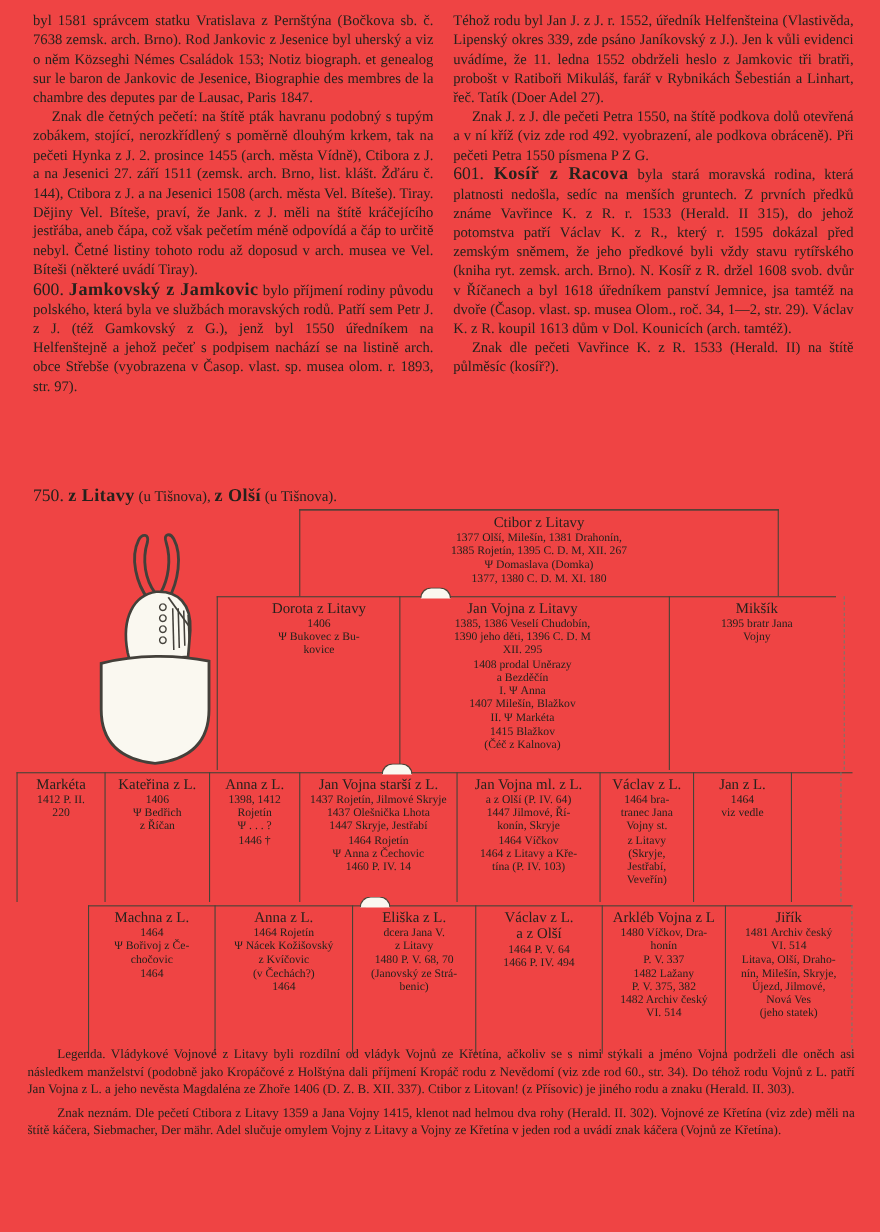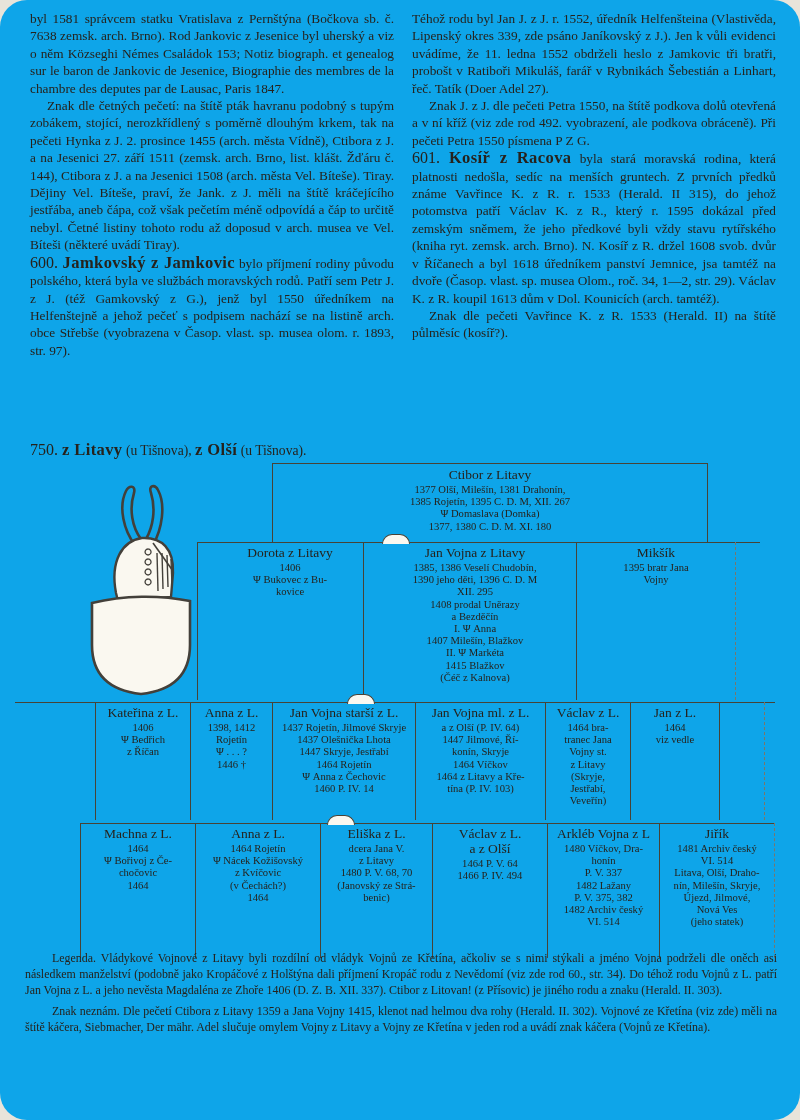--- a/index.html
+++ b/index.html
@@ -1,20 +1,19 @@
 <!DOCTYPE html>
 <html><head>
 <meta charset="utf-8">
 <style>
   html,body{margin:0;padding:0;background:#e8e4da;}
   .page{
     position:relative;width:800px;height:1120px;margin:0 auto;
-    background:#0ea5e9;color:#26221c;overflow:hidden;
+    background:#ef4444;color:#26221c;overflow:hidden;
     font-family:"Liberation Serif","DejaVu Serif",serif;
-    border-radius:27px;
   }
   
   .columns{position:absolute;top:10px;left:30px;width:746px;display:flex;gap:18px;}
   .col{width:364px;font-size:13.3px;line-height:17.4px;text-align:justify;}
   .col p{margin:0;}
   .col p.ind{text-indent:17px;}
   .lead{font-weight:normal;}
   .sec-num{font-size:16px;}
   .sec-title{font-weight:bold;font-size:16.5px;letter-spacing:.4px;}
   
@@ -119,26 +118,31 @@
 1390 jeho děti, 1396 C. D. M
 XII. 295
 1408 prodal Uněrazy
 a Bezděčín
 I. Ψ Anna
 1407 Milešín, Blažkov
 II. Ψ Markéta
 1415 Blažkov
 (Čéč z Kalnova)</div>
     </div>
-    <div class="tbox rdash" style="left:576px;top:87px;width:160px;height:158px;">
+    <div class="tbox rdash" style="left:608px;top:87px;width:160px;height:158px;">
       <div class="tname">Mikšík</div>
       <div class="tdet">1395 bratr Jana
 Vojny</div>
     </div>
 
+    <div class="tbox" style="left:15px;top:247px;width:80px;height:118px;">
+      <div class="tname">Markéta</div>
+      <div class="tdet">1412 P. II.
+220</div>
+    </div>
     <div class="tbox" style="left:95px;top:247px;width:95px;height:118px;">
       <div class="tname">Kateřina z L.</div>
       <div class="tdet">1406
 Ψ Bedřich
 z Říčan</div>
     </div>
     <div class="tbox" style="left:190px;top:247px;width:82px;height:118px;">
       <div class="tname">Anna z L.</div>
       <div class="tdet">1398, 1412
 Rojetín

